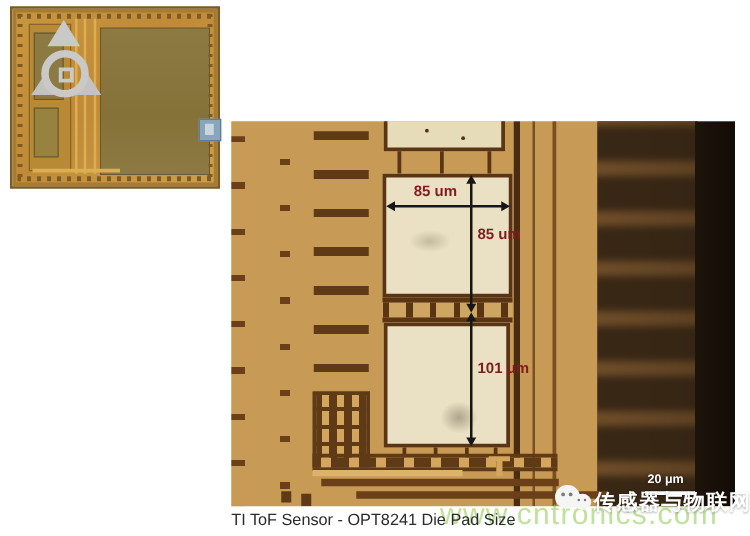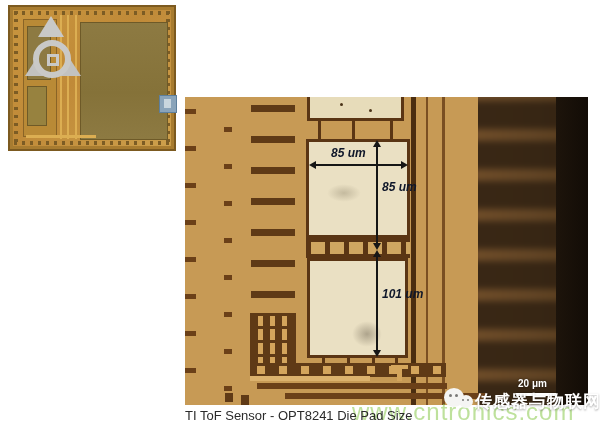--- a/index.html
+++ b/index.html
@@ -114,21 +114,21 @@
   .tmark-v{position:absolute;left:212px;top:270px;width:5px;height:14px;background:#d4a55c;}
   .tmark-h{position:absolute;left:206px;top:268px;width:17px;height:4px;background:#d4a55c;}
   .pad-dot{position:absolute;width:3px;height:3px;border-radius:50%;background:#4a3318;}
   
   .dim-line{position:absolute;background:#161616;}
   .ah{position:absolute;width:0;height:0;}
   .ah-left{border-top:4px solid transparent;border-bottom:4px solid transparent;border-right:7px solid #161616;}
   .ah-right{border-top:4px solid transparent;border-bottom:4px solid transparent;border-left:7px solid #161616;}
   .ah-up{border-left:4px solid transparent;border-right:4px solid transparent;border-bottom:7px solid #161616;}
   .ah-down{border-left:4px solid transparent;border-right:4px solid transparent;border-top:7px solid #161616;}
-  .dim-label{position:absolute;color:#0f172a;font-size:12px;font-weight:bold;white-space:nowrap;font-style:italic;}
+  .dim-label{position:absolute;color:#7f1d1d;font-size:12px;font-weight:bold;white-space:nowrap;}
   
   .scale-text{position:absolute;left:333px;top:281px;color:#ffffff;font-size:10px;font-weight:bold;text-shadow:0 0 2px rgba(0,0,0,.6);}
   .scale-line{position:absolute;left:331px;top:296px;width:40px;height:3px;background:#ffffff;box-shadow:0 0 2px rgba(0,0,0,.6);}
   
   .wechat-icon{position:absolute;left:444px;top:388px;width:32px;height:24px;}
   .wc-big{position:absolute;left:0;top:0;width:20px;height:19px;border-radius:50%;background:#f5f5f3;}
   .wc-small{position:absolute;left:15px;top:7px;width:14px;height:13px;border-radius:50%;background:#f5f5f3;}
   .wc-eye{position:absolute;width:3px;height:3px;border-radius:50%;background:#7a7a78;}
   .wechat-name{
     position:absolute;left:475px;top:390px;color:#ffffff;font-size:17px;font-weight:bold;

